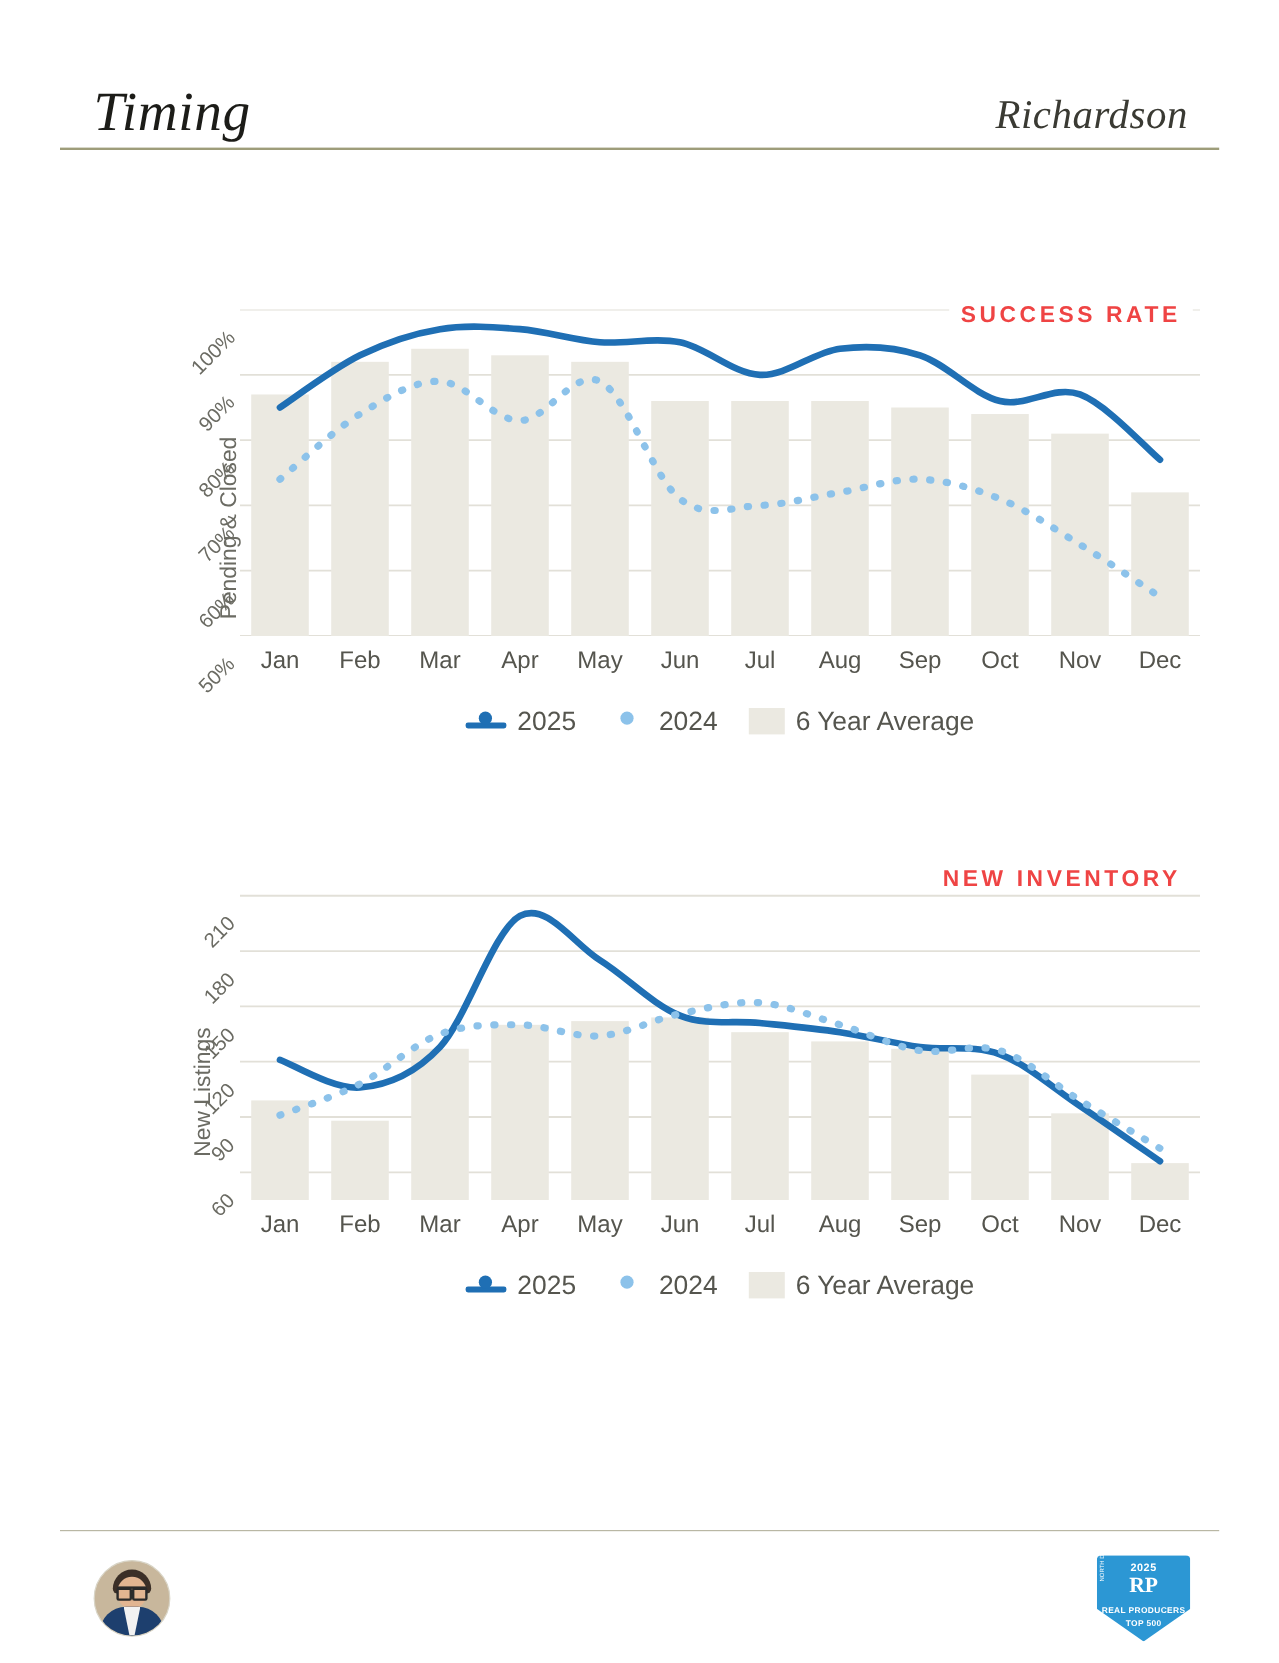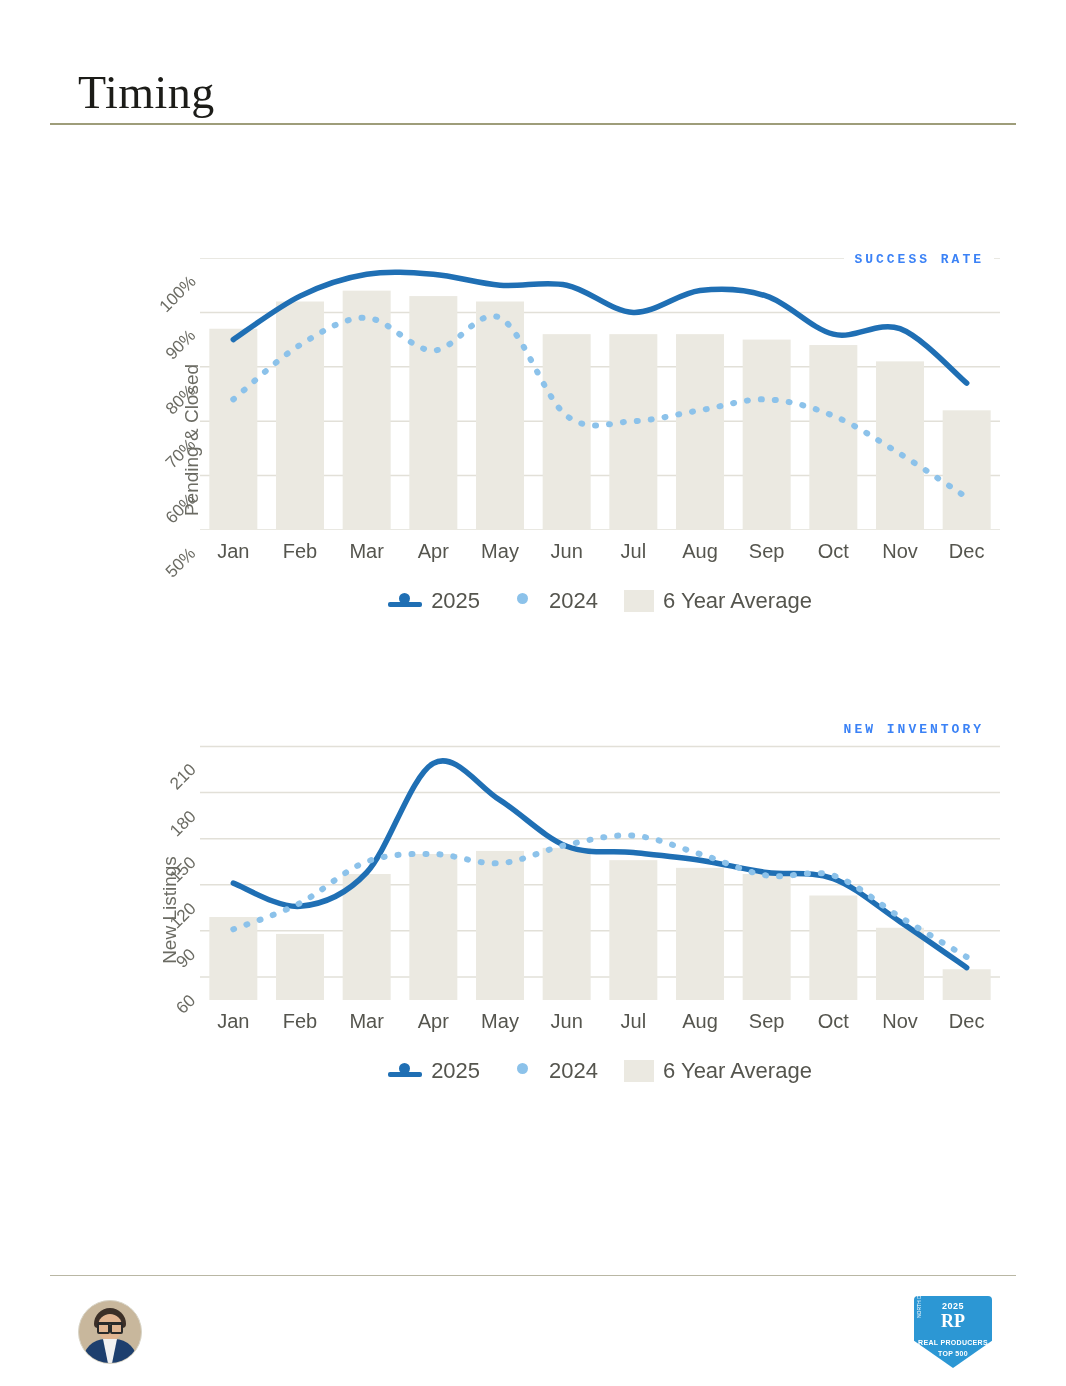--- a/index.html
+++ b/index.html
@@ -21,20 +21,21 @@
     height: 1386px;
   }
 
   
   .header {
     position: absolute;
     top: 34px;
     left: 50px;
     right: 50px;
     height: 90px;
+    font-style: italic;
   }
   .page-title {
     position: absolute;
     left: 28px;
     top: 32px;
     font-family: "Liberation Serif", serif;
     font-size: 46px;
     color: #1c1c18;
     letter-spacing: 0.5px;
   }
@@ -63,28 +64,27 @@
     left: 60px;
     width: 950px;
   }
   #chart-success { top: 240px; height: 400px; }
   #chart-inventory { top: 710px; height: 400px; }
 
   .chart-heading {
     position: absolute;
     right: 16px;
     top: 12px;
-    font-size: 13px;
+    font-size: 19px;
     font-weight: bold;
     letter-spacing: 3px;
-    color: #3b82f6;
+    color: #ef4444;
     background: #ffffff;
     padding: 0 10px;
     z-index: 5;
-    font-family: Liberation Mono, monospace;
   }
 
   .axis-title {
     position: absolute;
     left: 56px;
     top: 50%;
     transform: translateY(-50%) rotate(-90deg);
     transform-origin: center center;
     font-size: 19px;
     color: #6b6b63;
@@ -344,20 +344,21 @@
     white-space: nowrap;
   }
 </style>
 </head>
 <body>
 
 <div class="page">
 
   <div class="header">
     <div class="page-title">Timing</div>
+    <div class="region-title">Richardson</div>
     <div class="header-rule"></div>
   </div>
 
   <div class="chart-block" id="chart-success">
     <div class="chart-heading">SUCCESS RATE</div>
     <div class="axis-title">Pending &amp; Closed</div>
 
     <div class="ylabels" id="ylabels-success">
         <div class="ylabel" style="top: 290px;">50%</div>
         <div class="ylabel" style="top: 235.6px;">60%</div>

